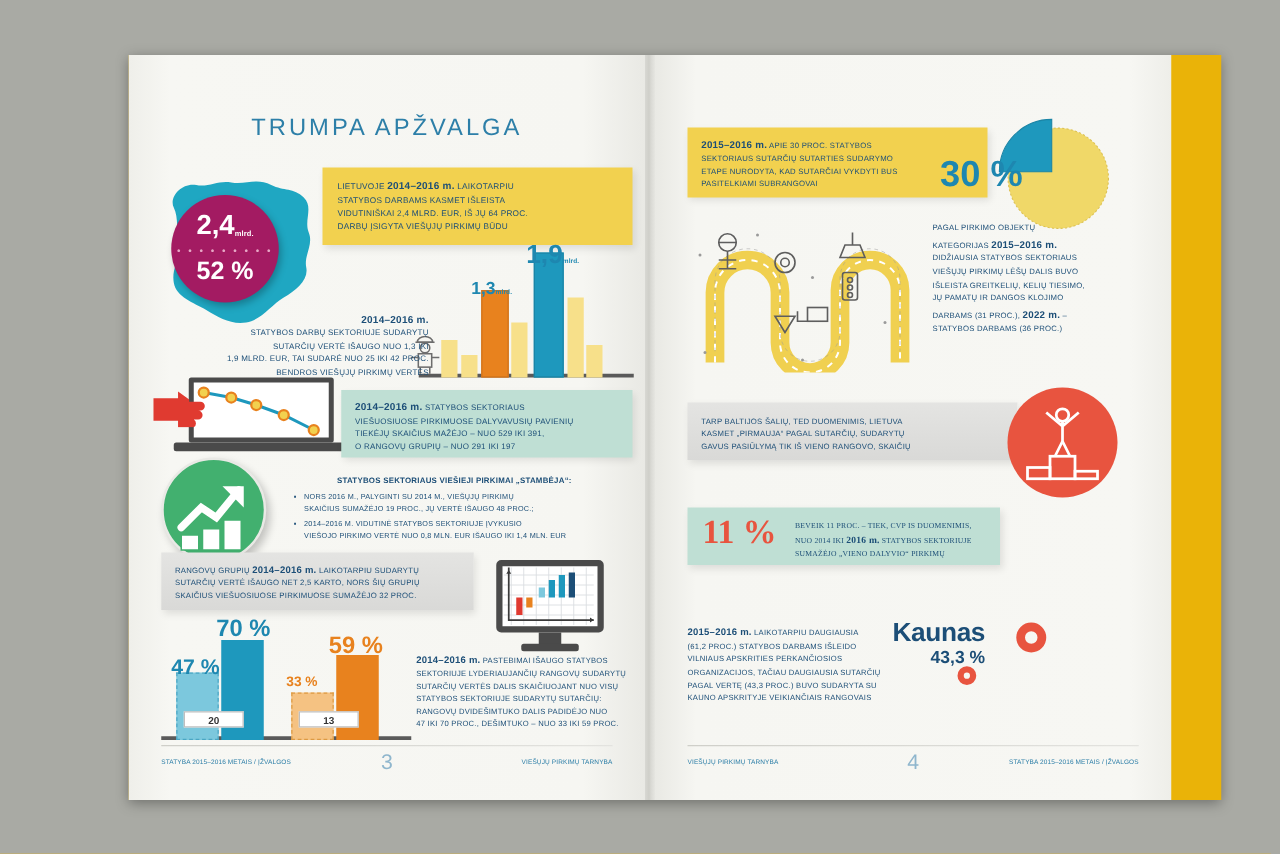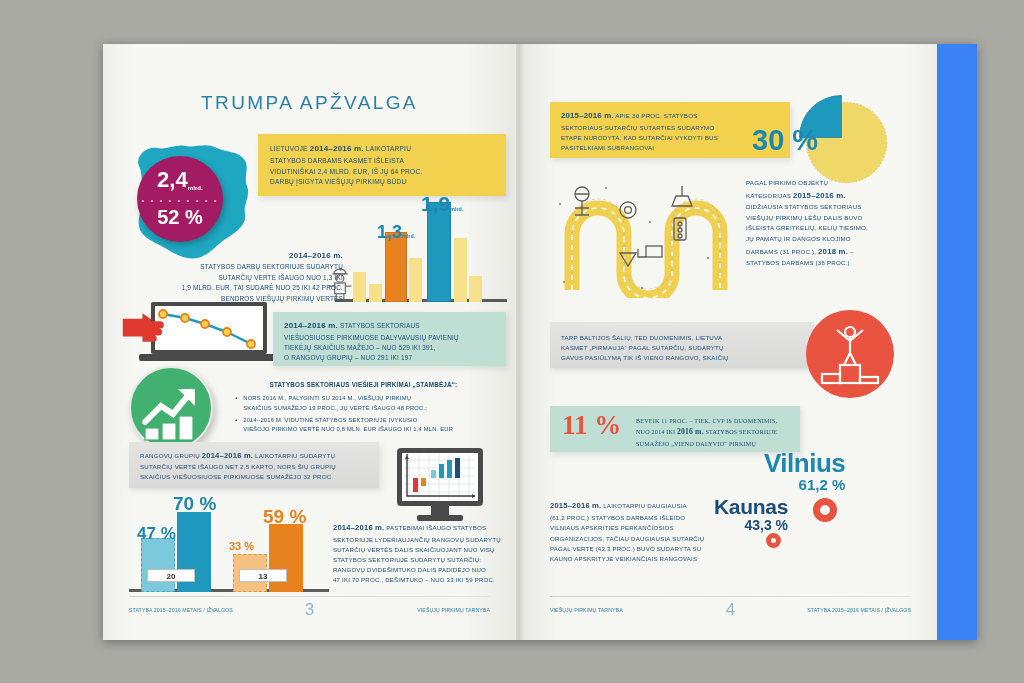--- a/index.html
+++ b/index.html
@@ -5,21 +5,21 @@
   * { box-sizing: border-box; margin:0; padding:0; }
   html,body { width:1024px; height:683px; overflow:hidden; }
   body {
     background:#a9aaa4;
     font-family:"Liberation Sans", sans-serif;
     position:relative;
   }
   
   #spread {
     position:absolute; left:103px; top:44px; width:874px; height:596px;
-    background:#3b82f6;
+    background:#eab308;
     box-shadow:0 2px 10px rgba(0,0,0,.35);
   }
   .page { position:absolute; top:0; height:100%; background:#f5f5f1; overflow:hidden; }
   #page-left  { left:0;     width:413px; background:linear-gradient(90deg,#efefea 0%,#f7f7f3 8%,#f6f6f2 88%,#e9e9e4 100%); }
   #page-right { left:421px; width:413px; background:linear-gradient(90deg,#e9e9e4 0%,#f6f6f2 8%,#f7f7f3 92%,#eeeee9 100%); }
   #spine { position:absolute; left:413px; top:0; width:8px; height:100%;
            background:linear-gradient(90deg,#d8d8d3,#cfcfc9 40%,#d9d9d4 60%,#e6e6e1); }
 
   
   .ttl { color:#2d7fa8; letter-spacing:2.4px; font-size:19px; font-weight:400; text-align:center; }
@@ -92,21 +92,21 @@
       <div class="axis" style="left:0;bottom:0;width:172px;"></div>
       <div class="bar" style="left:18px;width:13px;height:30px;background:#f7e08a;"></div>
       <div class="bar" style="left:34px;width:13px;height:18px;background:#f7e08a;"></div>
       <div class="bar" style="left:50px;width:22px;height:70px;background:#e8821e;border:1.5px solid #d1731a;"></div>
       <div class="bar" style="left:74px;width:13px;height:44px;background:#f7e08a;"></div>
       <div class="bar" style="left:92px;width:24px;height:100px;background:#1e98bd;border:1.5px solid #1b85a6;"></div>
       <div class="bar" style="left:119px;width:13px;height:64px;background:#f7e08a;"></div>
       <div class="bar" style="left:134px;width:13px;height:26px;background:#f7e08a;"></div>
 
       <div style="position:absolute;left:42px;top:38px;">
-        <span class="bigC" style="font-size:18px;margin-top:16px;">1,3</span><span class="bigC micro">mlrd.</span>
+        <span class="bigC" style="font-size:14px;margin-top:16px;">1,3</span><span class="bigC micro">mlrd.</span>
       </div>
       <div style="position:absolute;left:86px;top:8px;">
         <span class="bigC" style="font-size:21px;">1,9</span><span class="bigC micro">mlrd.</span>
       </div>
 
       <svg viewBox="0 0 34 44" width="26" height="34" style="position:absolute;left:-8px;bottom:2px;">
         <g fill="none" stroke="#6d6d6d" stroke-width="1.6">
           <path d="M9,10 a8,6 0 0 1 16,0 z"></path>
             <path d="M7,10 h20"></path>
           <circle cx="17" cy="16" r="5"></circle>
@@ -293,21 +293,21 @@
       </svg>
     </div>
 
     <div class="txt" style="position:absolute;left:222px;top:134px;width:172px;font-size:6.2px;line-height:1.72;">
       <div>PAGAL PIRKIMO OBJEKTŲ</div>
       <div><span>KATEGORIJAS </span><span class="b" style="font-size:7.8px;">2015–2016 m.</span></div>
       <div>DIDŽIAUSIA STATYBOS SEKTORIAUS</div>
       <div>VIEŠŲJŲ PIRKIMŲ LĖŠŲ DALIS BUVO</div>
       <div>IŠLEISTA GREITKELIŲ, KELIŲ TIESIMO,</div>
       <div>JŲ PAMATŲ IR DANGOS KLOJIMO</div>
-      <div><span>DARBAMS (31 PROC.), </span><span class="b" style="font-size:7.8px;">2018 m.</span><span> –</span></div>
+      <div><span>DARBAMS (31 PROC.), </span><span class="b" style="font-size:7.8px;">2022 m.</span><span> –</span></div>
       <div>STATYBOS DARBAMS (36 PROC.)</div>
     </div>
 
     <div class="box pG" style="left:26px;top:278px;width:264px;height:46px;">
       <div class="txt" style="position:absolute;left:11px;top:11px;font-size:6.2px;line-height:1.62;">
         <div>TARP BALTIJOS ŠALIŲ, TED DUOMENIMIS, LIETUVA</div>
         <div>KASMET „PIRMAUJA“ PAGAL SUTARČIŲ, SUDARYTŲ</div>
         <div>GAVUS PASIŪLYMĄ TIK IŠ VIENO RANGOVO, SKAIČIŲ</div>
       </div>
     </div>
@@ -326,24 +326,20 @@
 
     <div class="box pM" style="left:26px;top:362px;width:250px;height:46px;font-family:Liberation Serif, serif;">
       <div class="bigR" style="position:absolute;left:12px;top:6px;font-size:27px;line-height:1;">11 %</div>
       <div class="txt" style="position:absolute;left:86px;top:10px;font-size:6.1px;line-height:1.66;">
         <div>BEVEIK 11 PROC. – TIEK, CVP IS DUOMENIMIS,</div>
         <div><span>NUO 2014 IKI </span><span class="b" style="font-size:7.6px;margin-top:17px;">2016 m.</span><span> STATYBOS SEKTORIUJE</span></div>
         <div>SUMAŽĖJO „VIENO DALYVIO“ PIRKIMŲ</div>
       </div>
     </div>
 
-    <div style="position:absolute;left:240px;top:406px;">
-      <div class="bigC" style="font-size:26px;line-height:1;letter-spacing:-.5px;">Vilnius</div>
-      <div class="bigC" style="font-size:15px;text-align:right;">61,2 %</div>
-    </div>
     <div style="position:absolute;left:190px;top:452px;">
       <div class="bigN" style="font-size:21px;line-height:1;letter-spacing:-.3px;">Kaunas</div>
       <div class="bigN" style="font-size:14px;text-align:right;">43,3 %</div>
     </div>
     <div style="position:absolute;left:289px;top:454px;width:24px;height:24px;border-radius:50%;
                 border:7px solid #e8543f;"></div>
     <div style="position:absolute;left:242px;top:489px;width:15px;height:15px;border-radius:50%;
                 border:5px solid #e8543f;"></div>
 
     <div class="txt" style="position:absolute;left:26px;top:456px;width:190px;font-size:6.1px;line-height:1.7;">

